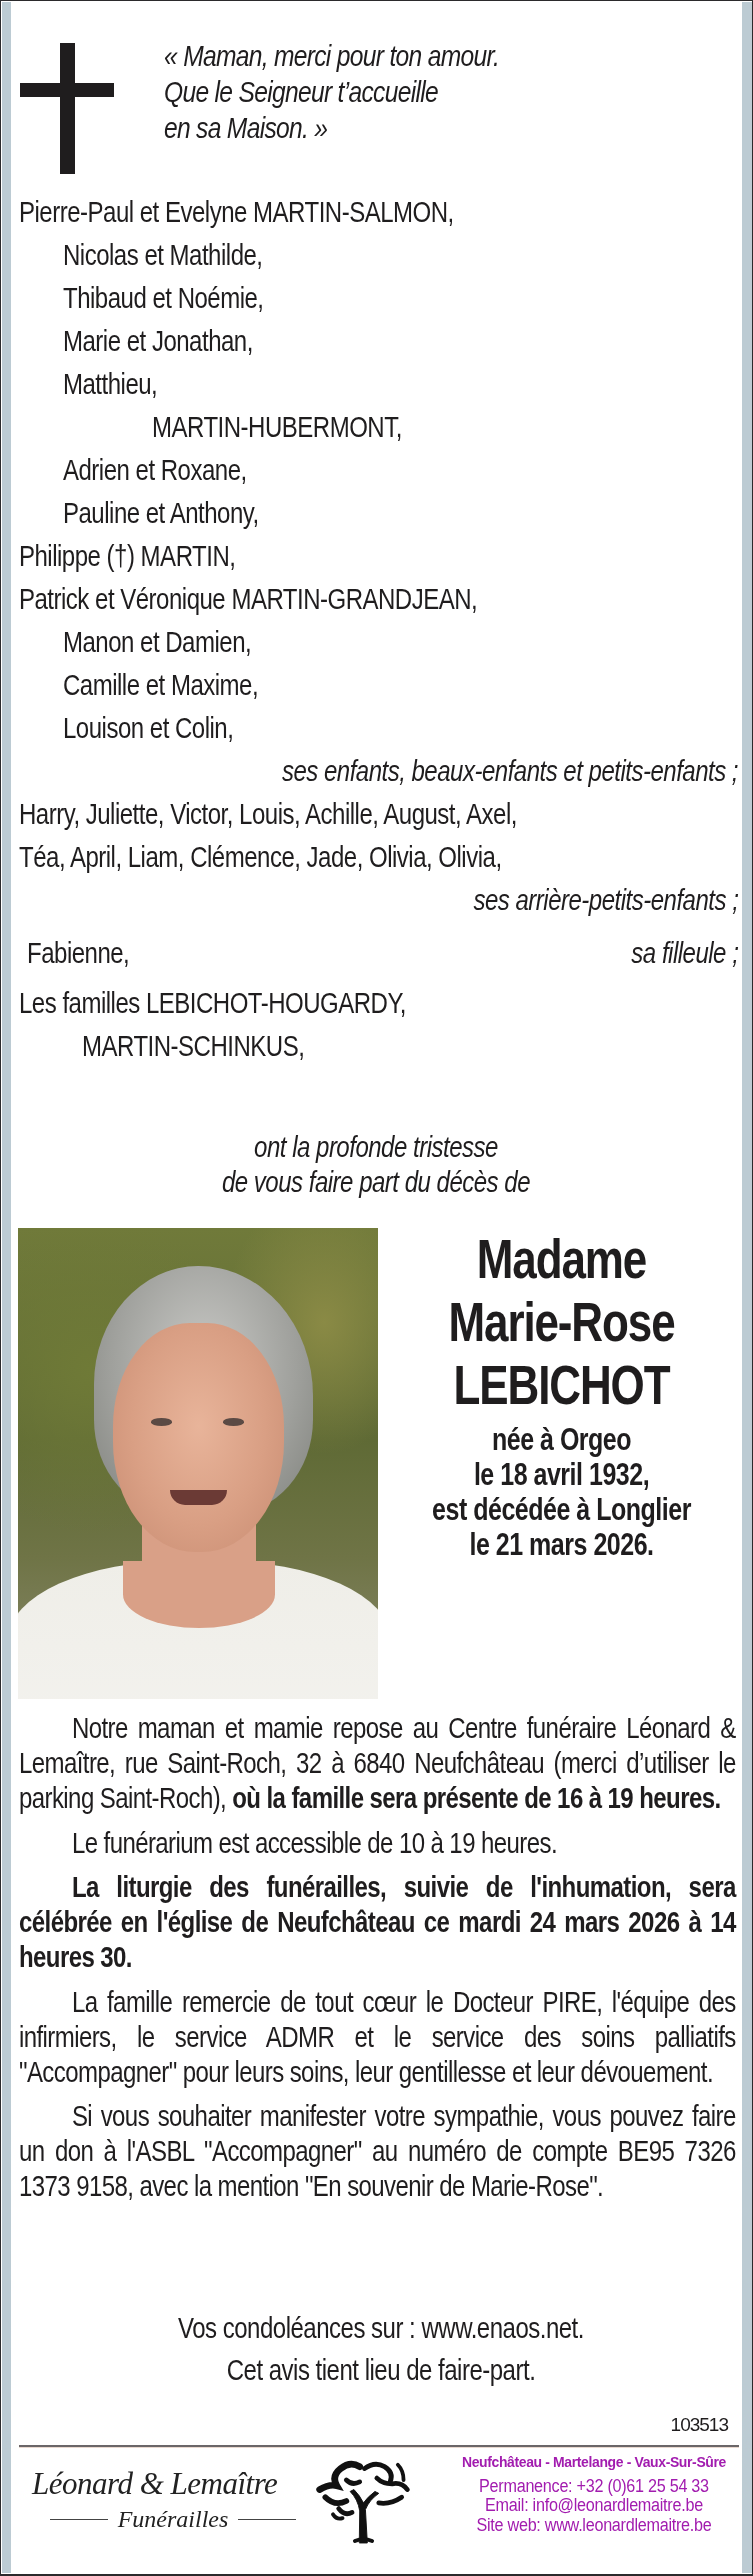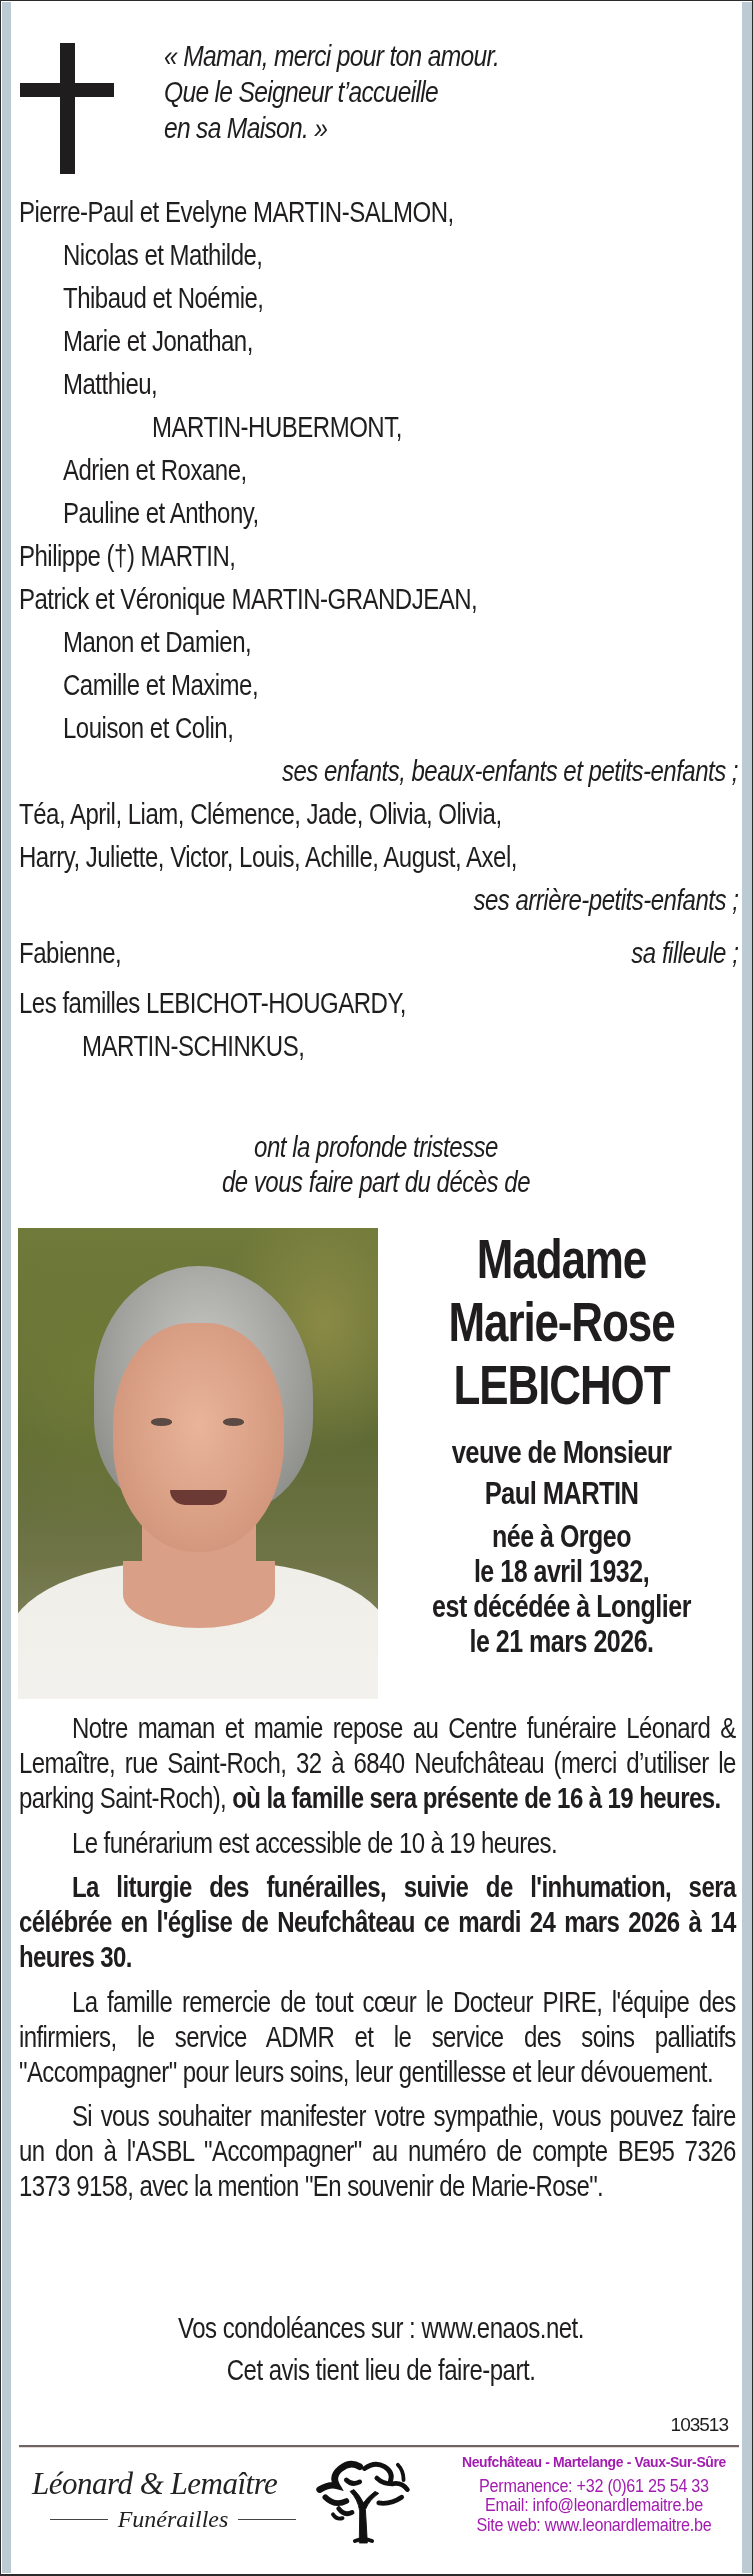--- a/index.html
+++ b/index.html
@@ -112,24 +112,24 @@
   <div class="nline ind1"><span class="t">Matthieu,</span></div>
   <div class="nline ind2"><span class="t">MARTIN-HUBERMONT,</span></div>
   <div class="nline ind1"><span class="t">Adrien et Roxane,</span></div>
   <div class="nline ind1"><span class="t">Pauline et Anthony,</span></div>
   <div class="nline"><span class="t">Philippe (†) MARTIN,</span></div>
   <div class="nline"><span class="t">Patrick et Véronique MARTIN-GRANDJEAN,</span></div>
   <div class="nline ind1"><span class="t">Manon et Damien,</span></div>
   <div class="nline ind1"><span class="t">Camille et Maxime,</span></div>
   <div class="nline ind1"><span class="t">Louison et Colin,</span></div>
   <div class="nline rel"><span class="t">ses enfants, beaux-enfants et petits-enfants ;</span></div>
+  <div class="nline"><span class="t">Harry, Juliette, Victor, Louis, Achille, August, Axel,</span></div>
   <div class="nline"><span class="t">Téa, April, Liam, Clémence, Jade, Olivia, Olivia,</span></div>
-  <div class="nline"><span class="t">Harry, Juliette, Victor, Louis, Achille, August, Axel,</span></div>
   <div class="nline rel"><span class="t">ses arrière-petits-enfants ;</span></div>
-  <div class="nline" style="margin-top:9.5px;">
+  <div class="nline" style="margin-top:9.5px;margin-left:8px;">
     <span class="t">Fabienne,</span>
     <span class="rightrel">sa filleule ;</span>
   </div>
   <div class="nline" style="margin-top:7.6px;"><span class="t">Les familles LEBICHOT-HOUGARDY,</span></div>
   <div class="nline ind3"><span class="t">MARTIN-SCHINKUS,</span></div>
 </div>
 
 <div class="announce">
   <div>ont la profonde tristesse</div>
   <div>de vous faire part du décès de</div>
@@ -144,24 +144,20 @@
   <div class="mouth"></div>
   <div class="sweater"></div>
   <div class="collar"></div>
 </div>
 
 <div class="namebox">
   <div class="big">
     <div>Madame</div>
     <div>Marie-Rose</div>
     <div>LEBICHOT</div>
-  </div>
-  <div class="widow">
-    <div>veuve de Monsieur</div>
-    <div>Paul MARTIN</div>
   </div>
   <div class="dates">
     <div>née à Orgeo</div>
     <div>le 18 avril 1932,</div>
     <div>est décédée à Longlier</div>
     <div>le 21 mars 2026.</div>
   </div>
 </div>
 
 <div class="body">

